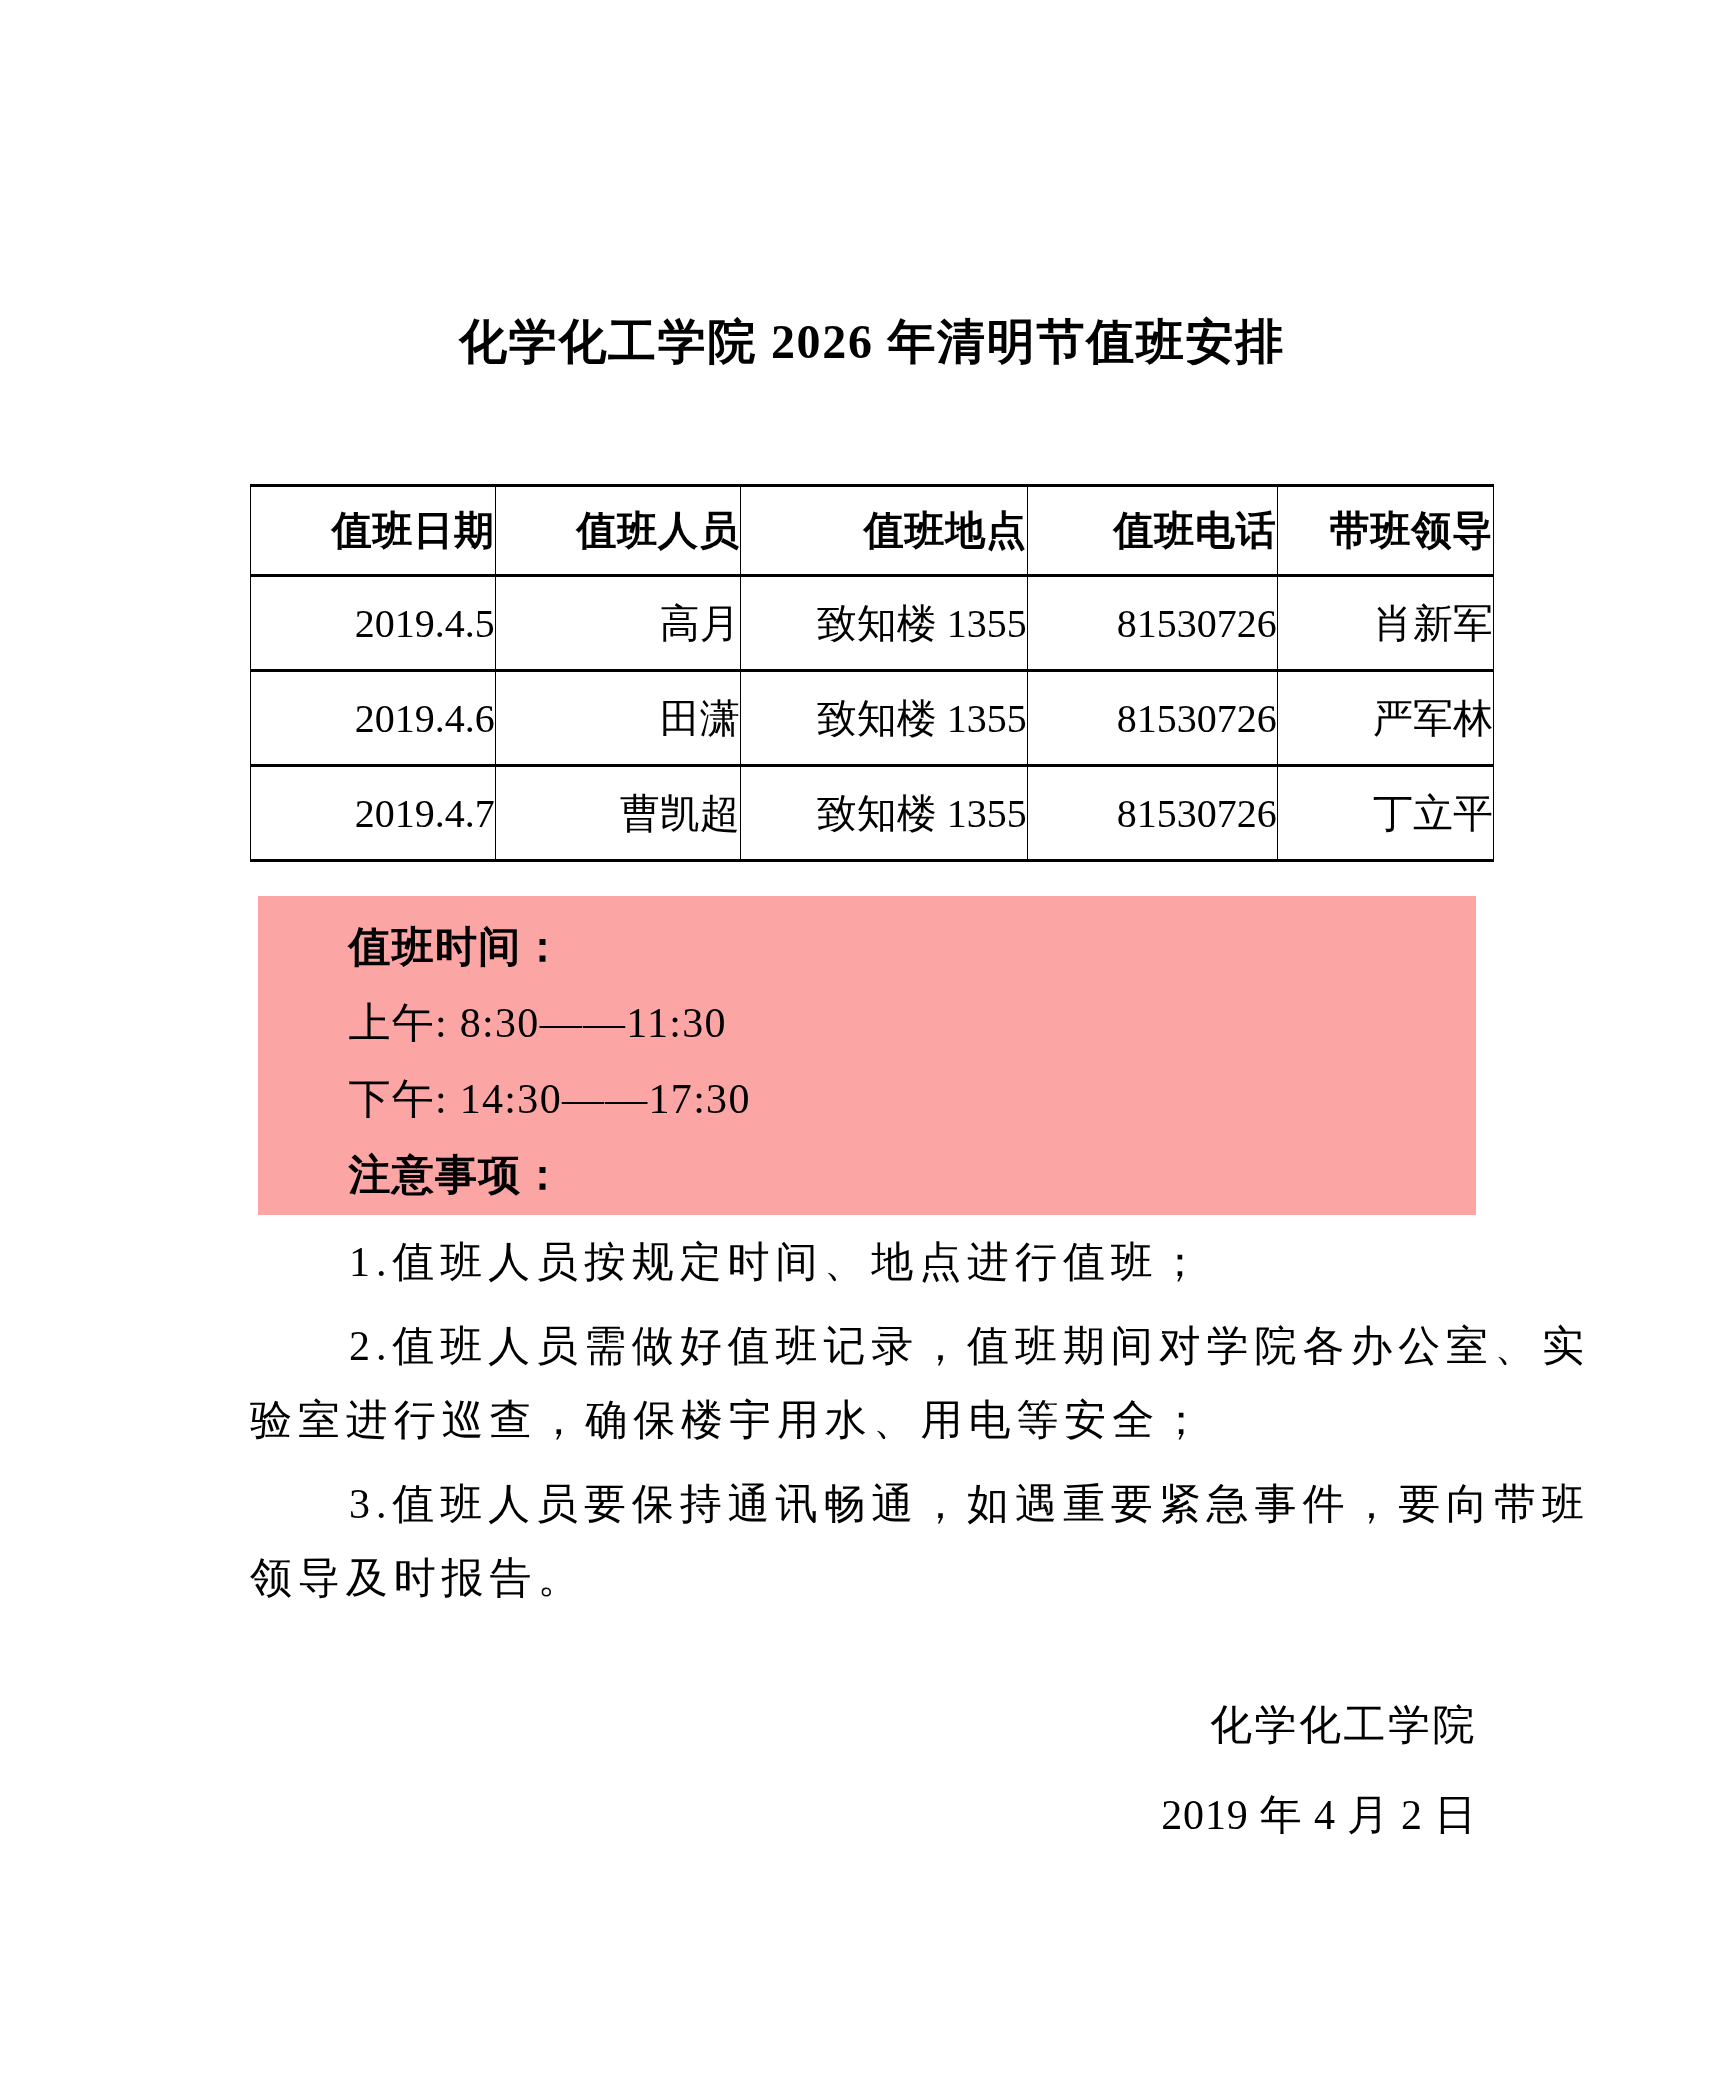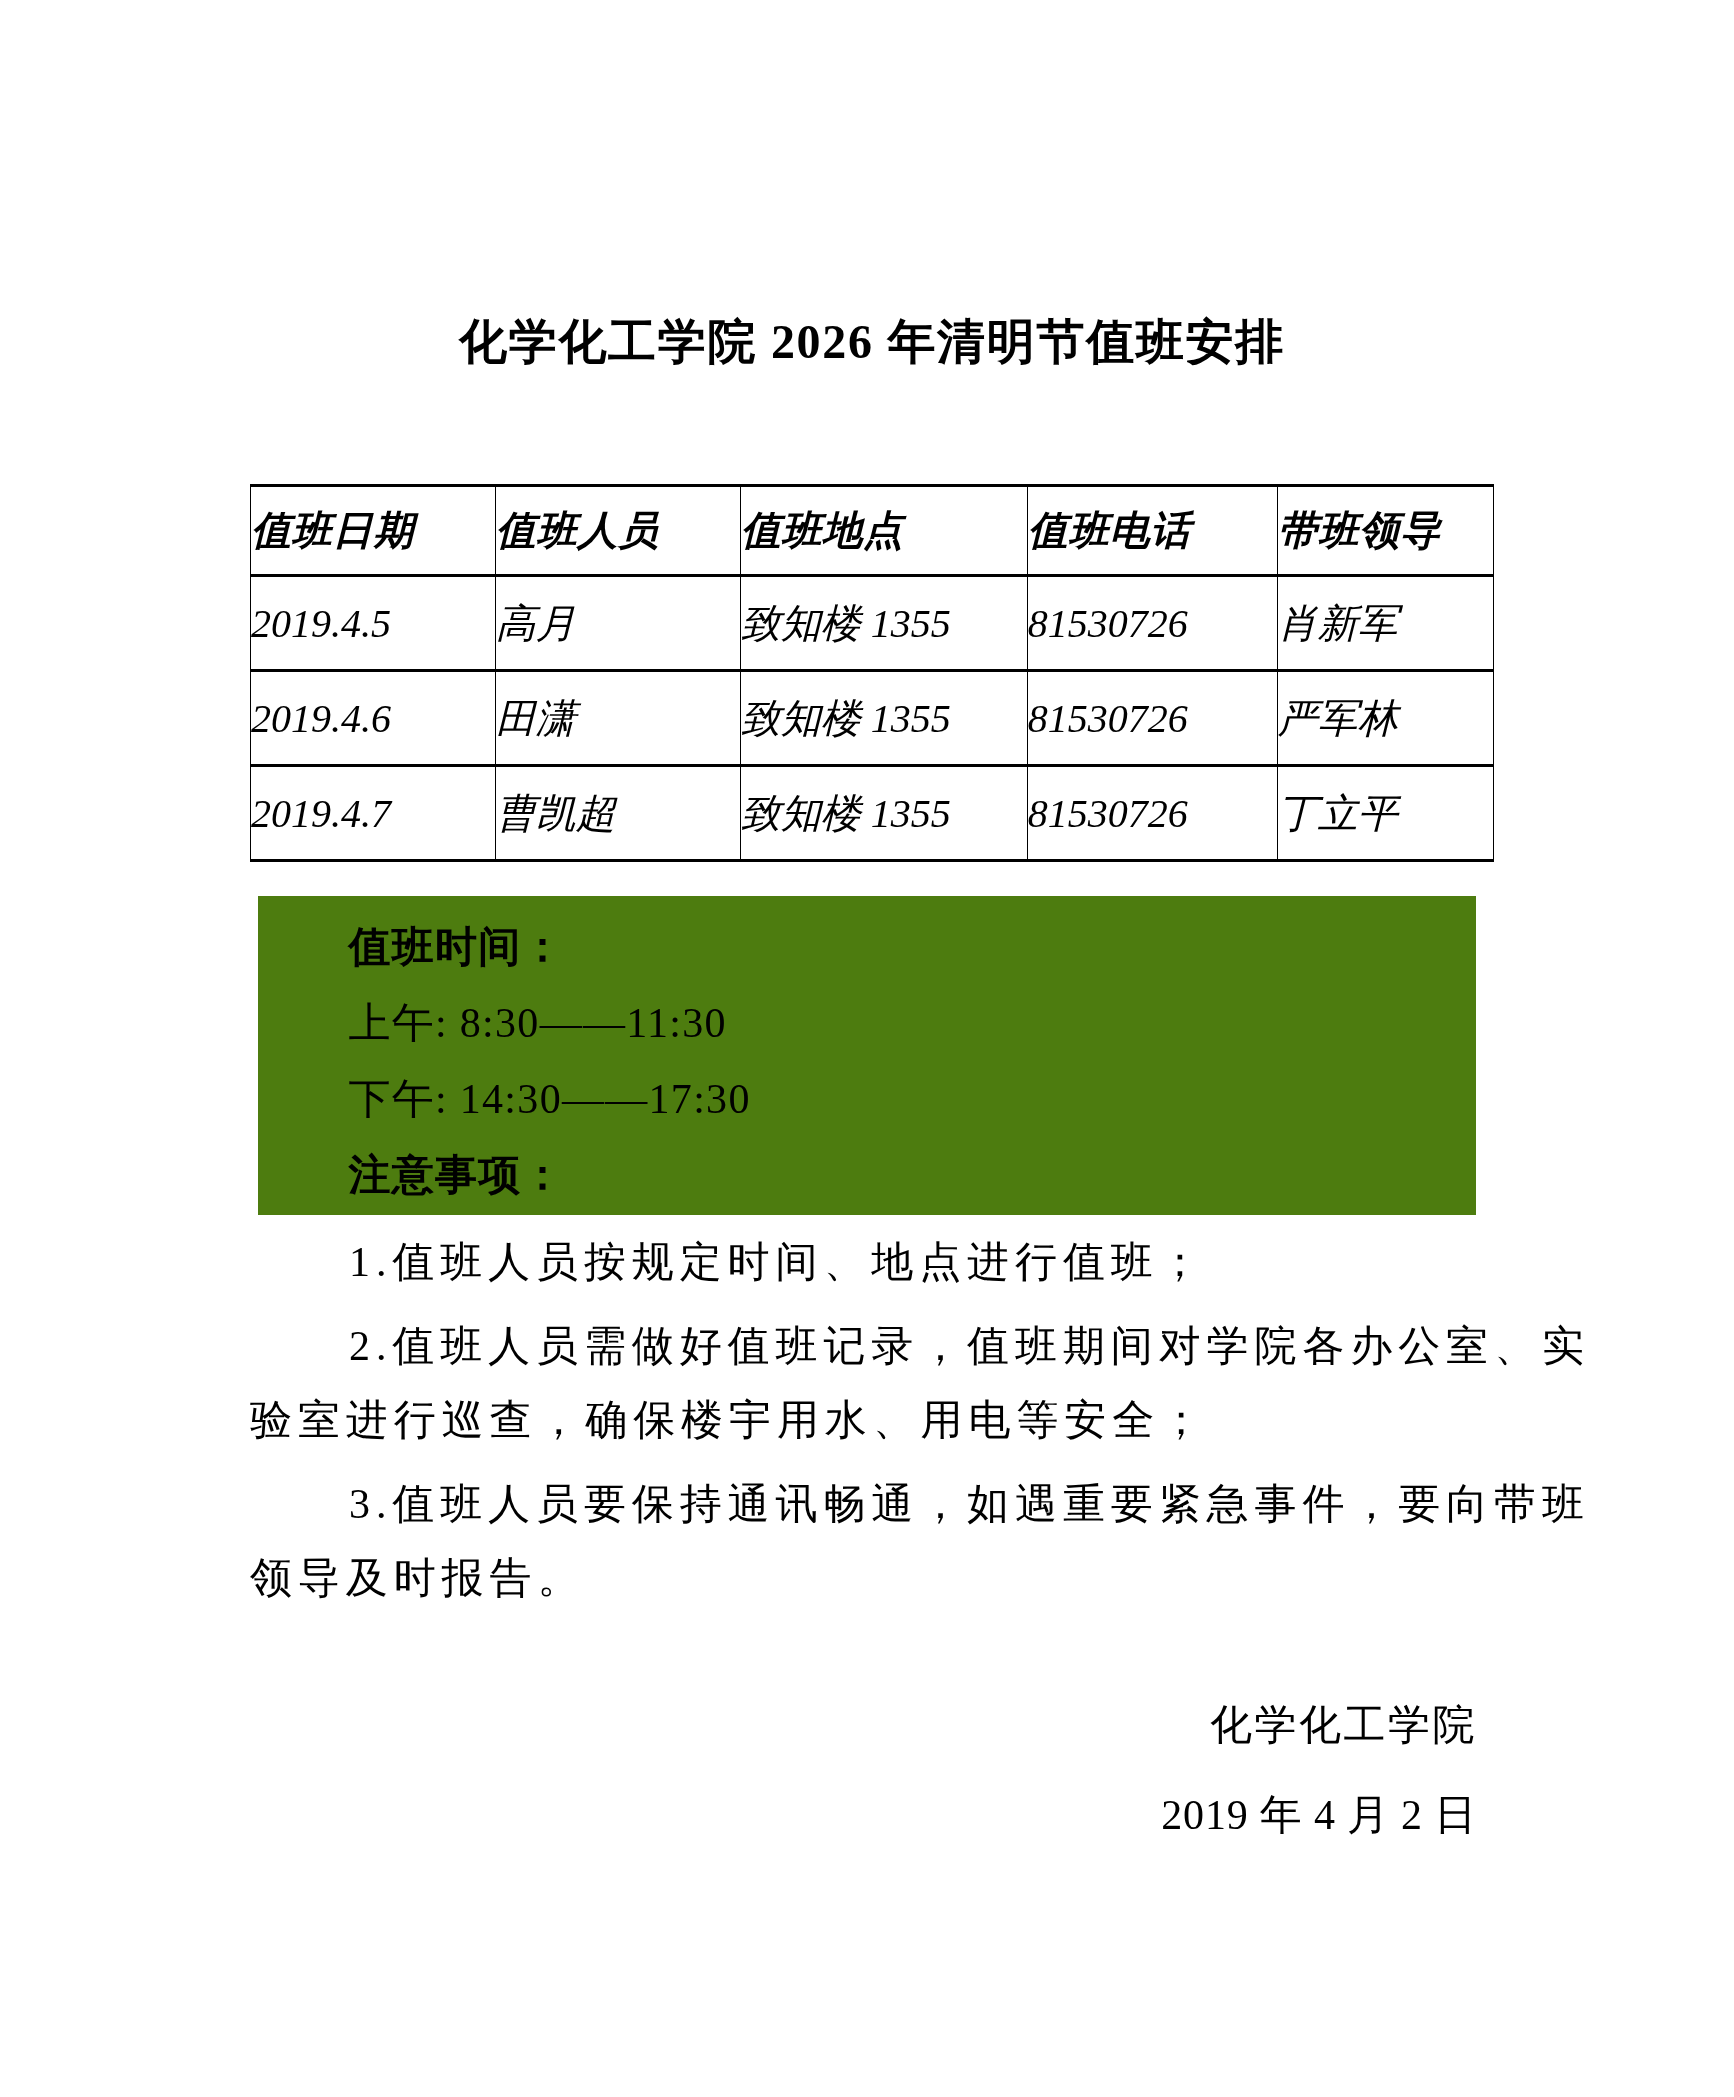--- a/index.html
+++ b/index.html
@@ -30,24 +30,23 @@
     margin-top: 113px;
     width: 100%;
     border-collapse: collapse;
     table-layout: fixed;
   }
   table.duty th, table.duty td {
     border-left: 1.7px solid #000;
     border-right: 1.7px solid #000;
     border-top: 3.4px solid #000;
     border-bottom: 3.4px solid #000;
-    text-align: left;
+    text-align: right;
     vertical-align: middle;
     padding: 0;
-    font-style: italic;
   }
   table.duty tr.hdr { height: 90px; }
   table.duty tr.datarow { height: 95px; }
   table.duty th {
     font-family: "Liberation Sans", sans-serif;
     font-weight: bold;
     font-size: 40px;
     letter-spacing: 0.8px;
   }
   table.duty td {
@@ -60,21 +59,21 @@
   .c3 { width: 23.1%; }
   .c4 { width: 20.1%; }
   .c5 { width: 17.4%; }
   
   .shaded {
     margin-top: 34px;
     margin-left: 8.4px;
     width: 1218px;
     box-sizing: border-box;
     padding: 12.6px 0 2.1px 90px;
-    background: #4d7c0f;
+    background: #fca5a5;
   }
   .shaded .line {
     height: 76px;
     line-height: 76px;
     font-size: 42px;
     white-space: nowrap;
   }
   .section-heading {
     font-family: "Liberation Sans", sans-serif;
     font-weight: bold;

